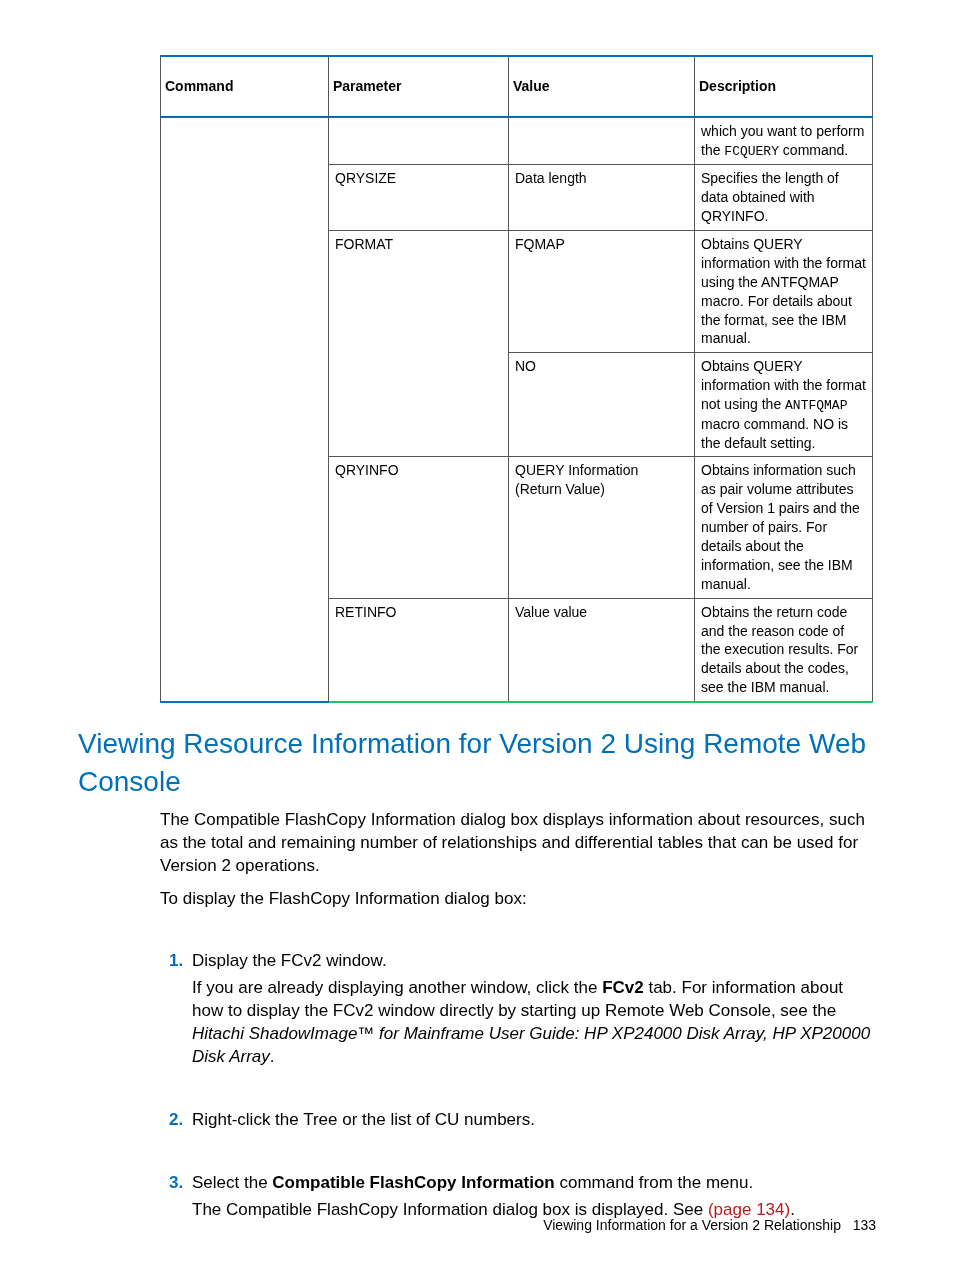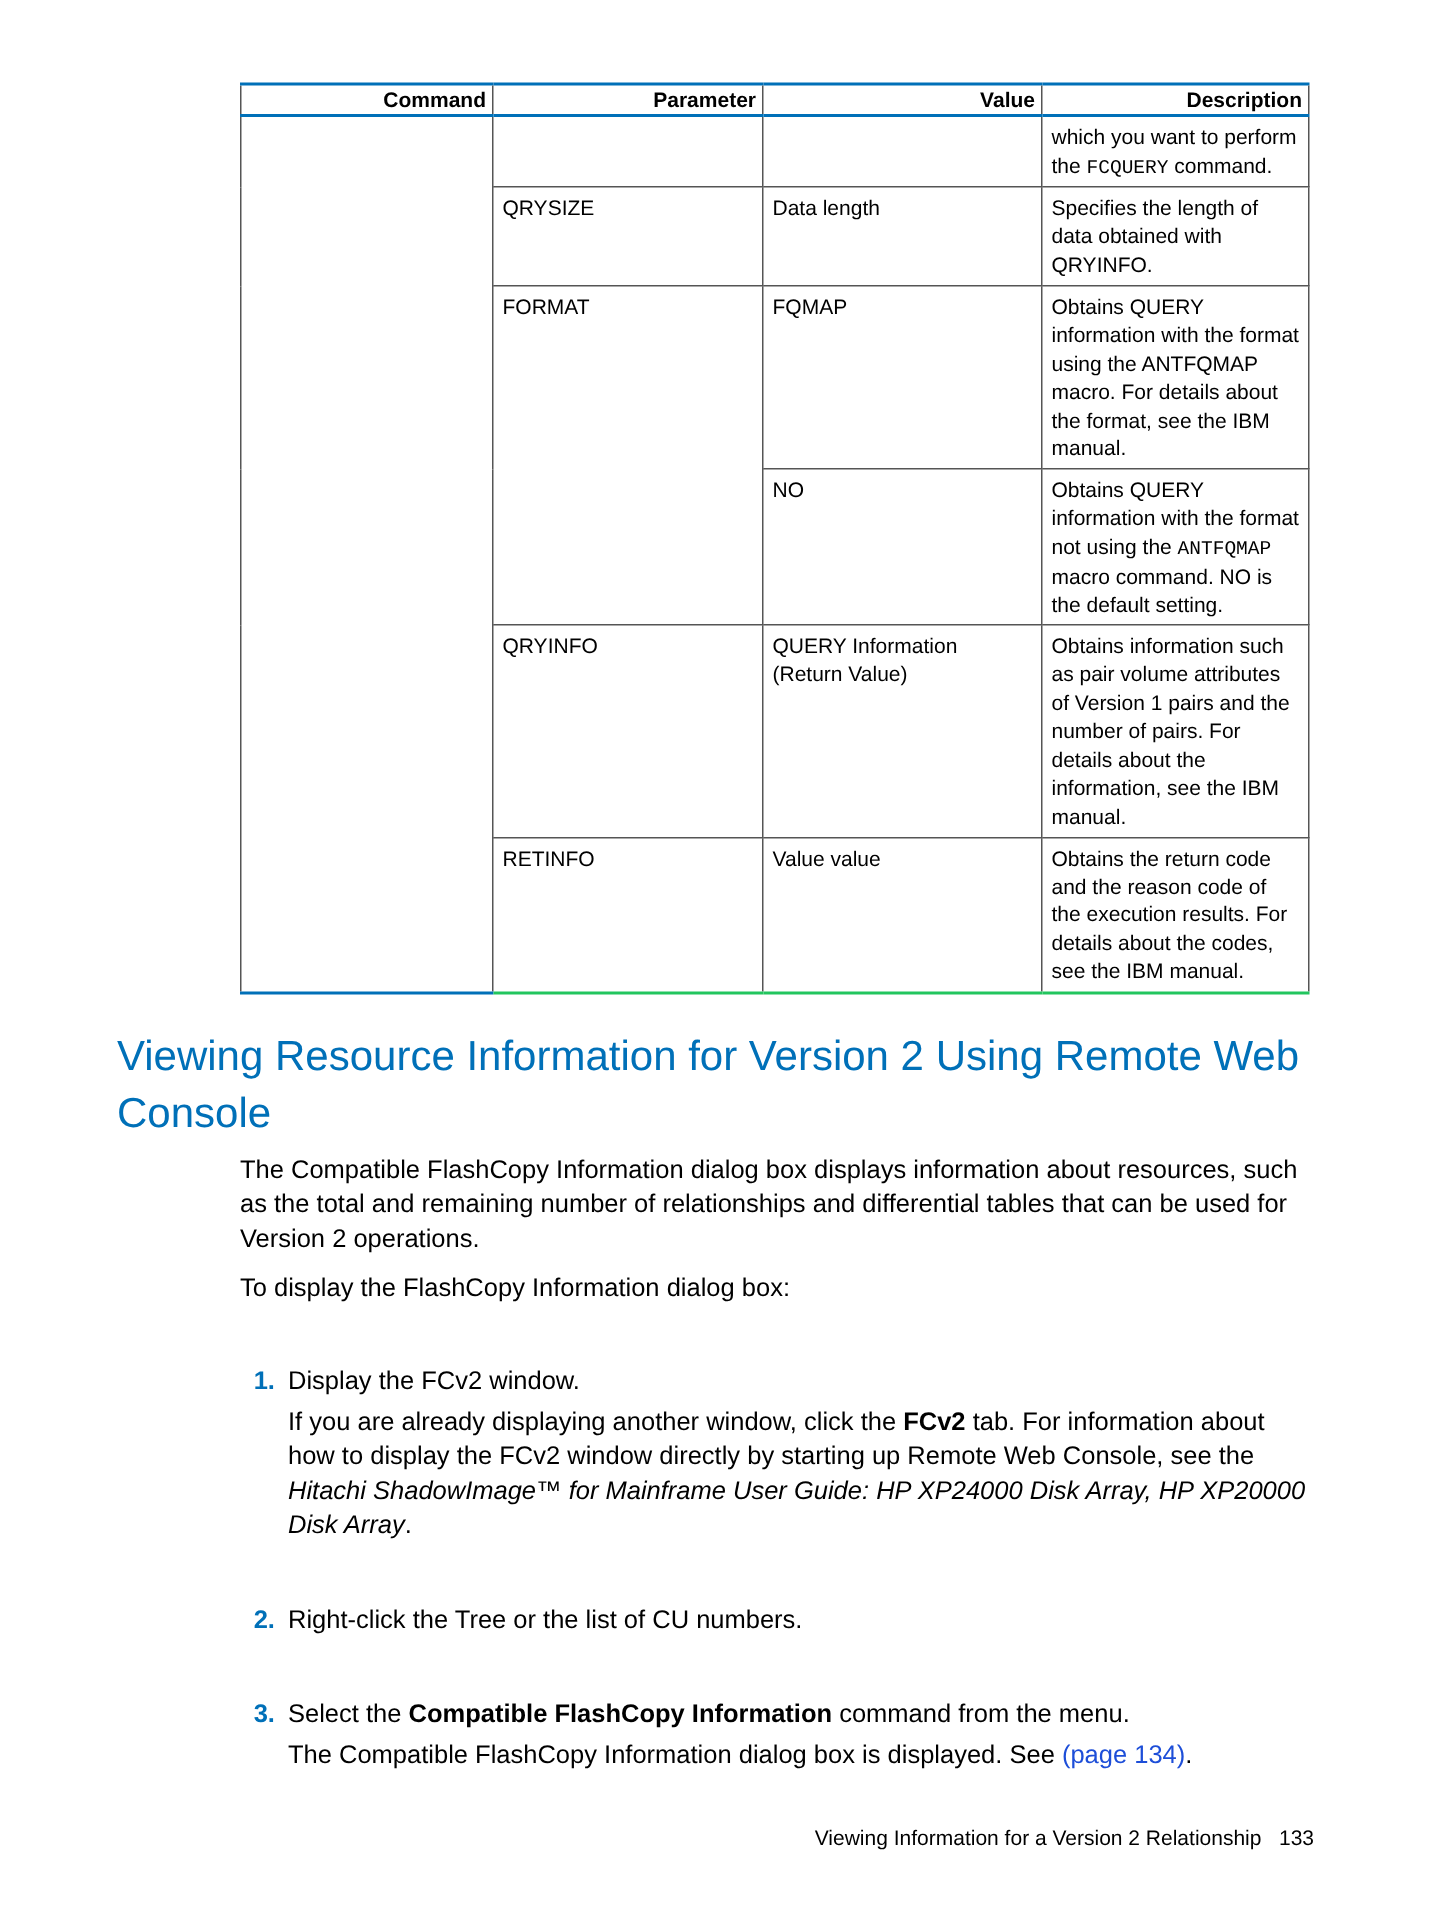--- a/index.html
+++ b/index.html
@@ -38,22 +38,22 @@
   table.parmtable th, table.parmtable td {
     border: 1px solid #555;
     padding: 4px 6px 4px 6px;
     font-size: 14px;
     vertical-align: top;
     text-align: left;
     font-stretch: condensed;
   }
   table.parmtable th {
     font-weight: bold;
-    text-align: right;
-    padding: 0 4px;
+    text-align: left;
+    padding: 20px 4px;
     border-top: 2px solid #0070b8;
     border-bottom: 2px solid #0070b8;
   }
   table.parmtable tr.last td { border-bottom: 2px solid #22c55e; }
   .col-cmd { width: 168px; }
   .col-parm { width: 180px; }
   .col-val { width: 186px; }
   .col-desc { width: 178px; }
   .inline-code { font-family: "Courier New", monospace; font-size: 13px; }
   h2.section-title {
@@ -79,21 +79,21 @@
   }
   ol.steps > li::marker {
     color: #0070b8;
     font-weight: bold;
     font-family: Arial, sans-serif;
     font-stretch: condensed;
   }
   ol.steps p { margin: 4px 0 0 0; }
   .bold { font-weight: bold; }
   .ital { font-style: italic; }
-  .link { color: #1d4ed8; }
+  .link { color: #b91c1c; }
   .footer {
     position: absolute;
     bottom: 36px;
     right: 78px;
     font-size: 14px;
   }
 </style>
 </head>
 <body>
 

